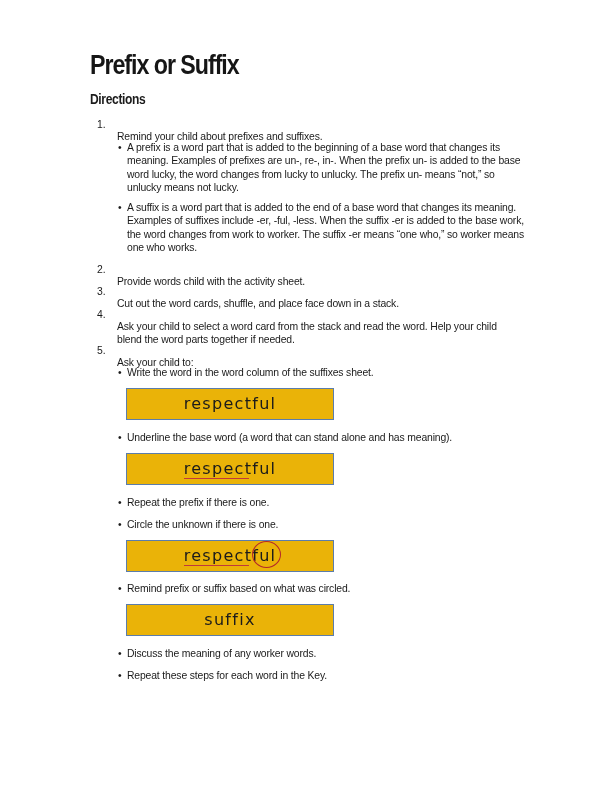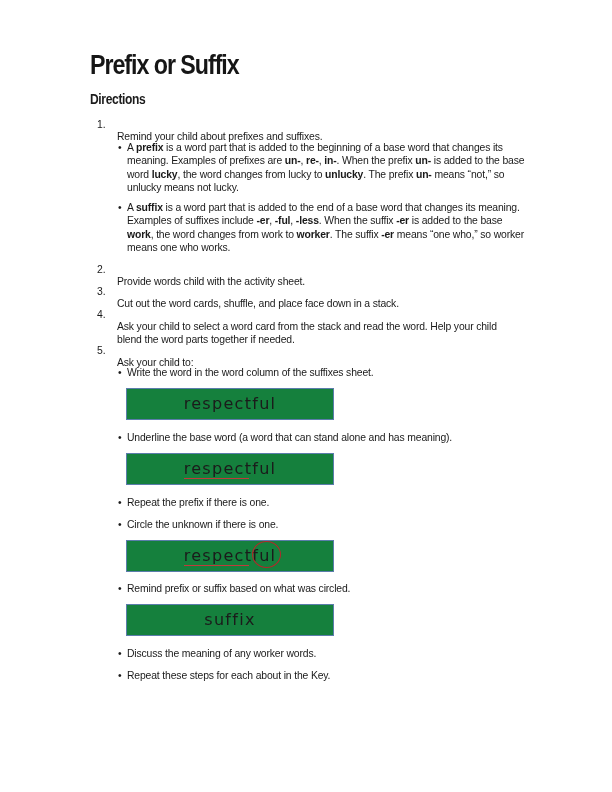--- a/index.html
+++ b/index.html
@@ -18,24 +18,24 @@
       font-weight: bold; font-size: 14px; letter-spacing: -0.4px;
       transform: scaleX(0.86); transform-origin: left top; color: #1c1c1c;
     }
     .body-text { font-size: 10.4px; line-height: 13.3px; letter-spacing: -0.15px; }
     .num-item { position: absolute; left: 97px; }
     .num-item .num { position: absolute; left: 0; top: 0; }
     .num-item .txt { position: absolute; left: 20px; top: 12px; width: 400px; }
     .bullet { position: absolute; left: 118px; width: 410px; }
     .bullet .dot { position: absolute; left: 0; top: 0; }
     .bullet .txt { display: block; margin-left: 9px; }
-    b { font-weight: bold; }
+    b { font-weight: normal; }
     .wordbox {
       position: absolute; left: 126px; width: 208px; height: 32px;
-      border: 1px solid #5b7dab; box-sizing: border-box; background: #15803d;
+      border: 1px solid #5b7dab; box-sizing: border-box; background: #eab308;
     }
     .handword {
       position: absolute; top: 5px; left: 0; width: 100%; text-align: center;
       font-family: "DejaVu Sans", sans-serif; font-size: 16px; letter-spacing: 1.3px;
       color: #1b1b1b;
     }
     .hw-inline { position: relative; display: inline-block; }
     .underline-base {
       position: absolute; left: 0; bottom: -1px; height: 1.4px; background: #c0393b;
     }
@@ -132,14 +132,14 @@
 <div class="wordbox" style="top:604px;">
   <div class="handword">suffix</div>
 </div>
 
 <div class="bullet body-text" style="top:647px;">
   <span class="dot">•</span>
   <span class="txt">Discuss the meaning of any worker words.</span>
 </div>
 <div class="bullet body-text" style="top:669px;">
   <span class="dot">•</span>
-  <span class="txt">Repeat these steps for each about in the Key.</span>
+  <span class="txt">Repeat these steps for each word in the Key.</span>
 </div>
 
 </body></html>

